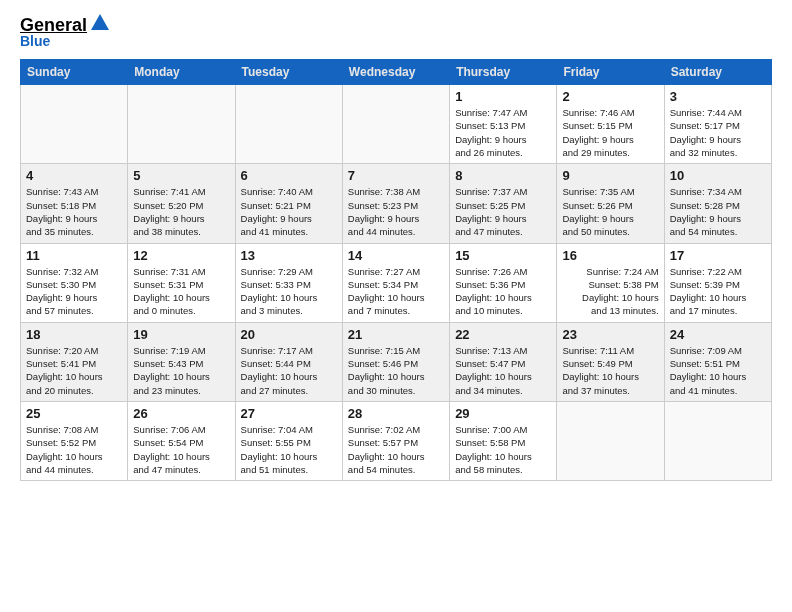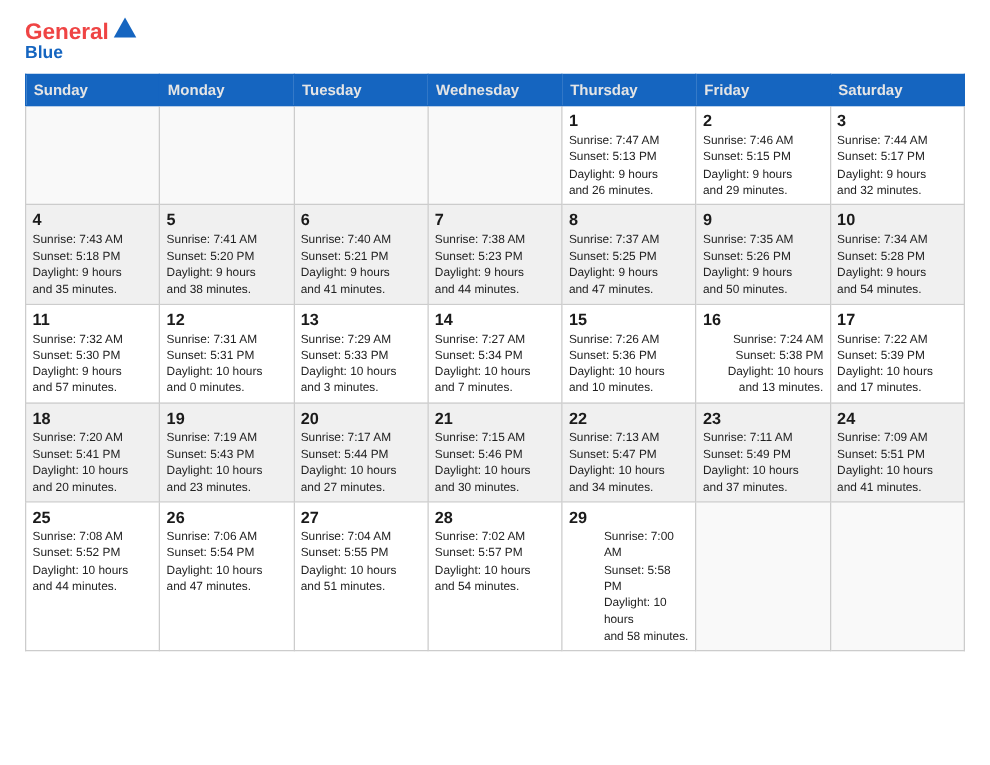--- a/index.html
+++ b/index.html
@@ -85,21 +85,21 @@
   </style>
 </head>
 <body>
 
 <div class="page">
   <div class="header">
     <div class="logo">
       <div>
         <div style="display:flex;align-items:center;">
           <span style="font-size:18px;font-weight:bold;color:#1a1a1a;line-height:1.1;">
-            <span style="color:#ef4444;">General</span>
+            <span style="color:#000000;text-decoration:underline;">General</span>
           </span>
           <svg width="22" height="22" viewBox="0 0 22 22" style="margin-left:2px;margin-top:-6px;">
             <polygon points="11,2 20,18 2,18" fill="#1565c0"></polygon>
           </svg>
         </div>
         <div style="font-size:14px;font-weight:bold;color:#1565c0;line-height:1.1;margin-top:-2px;">Blue</div>
       </div>
     </div>
     <div class="title-block">
     </div>
@@ -322,21 +322,21 @@
           </td>
           <td>
             <div class="day-number">28</div>
             <div class="day-info" style="white-space: pre-line;">Sunrise: 7:02 AM
 Sunset: 5:57 PM
 Daylight: 10 hours
 and 54 minutes.</div>
           </td>
           <td>
             <div class="day-number">29</div>
-            <div class="day-info" style="white-space: pre-line; margin-left: 28px;">Sunrise: 7:00 AM
+            <div class="day-info" style="white-space: pre-line;">Sunrise: 7:00 AM
 Sunset: 5:58 PM
 Daylight: 10 hours
 and 58 minutes.</div>
           </td>
           <td class="empty"></td>
           <td class="empty"></td>
         </tr>
       </tbody>
   </table>
 </div>

